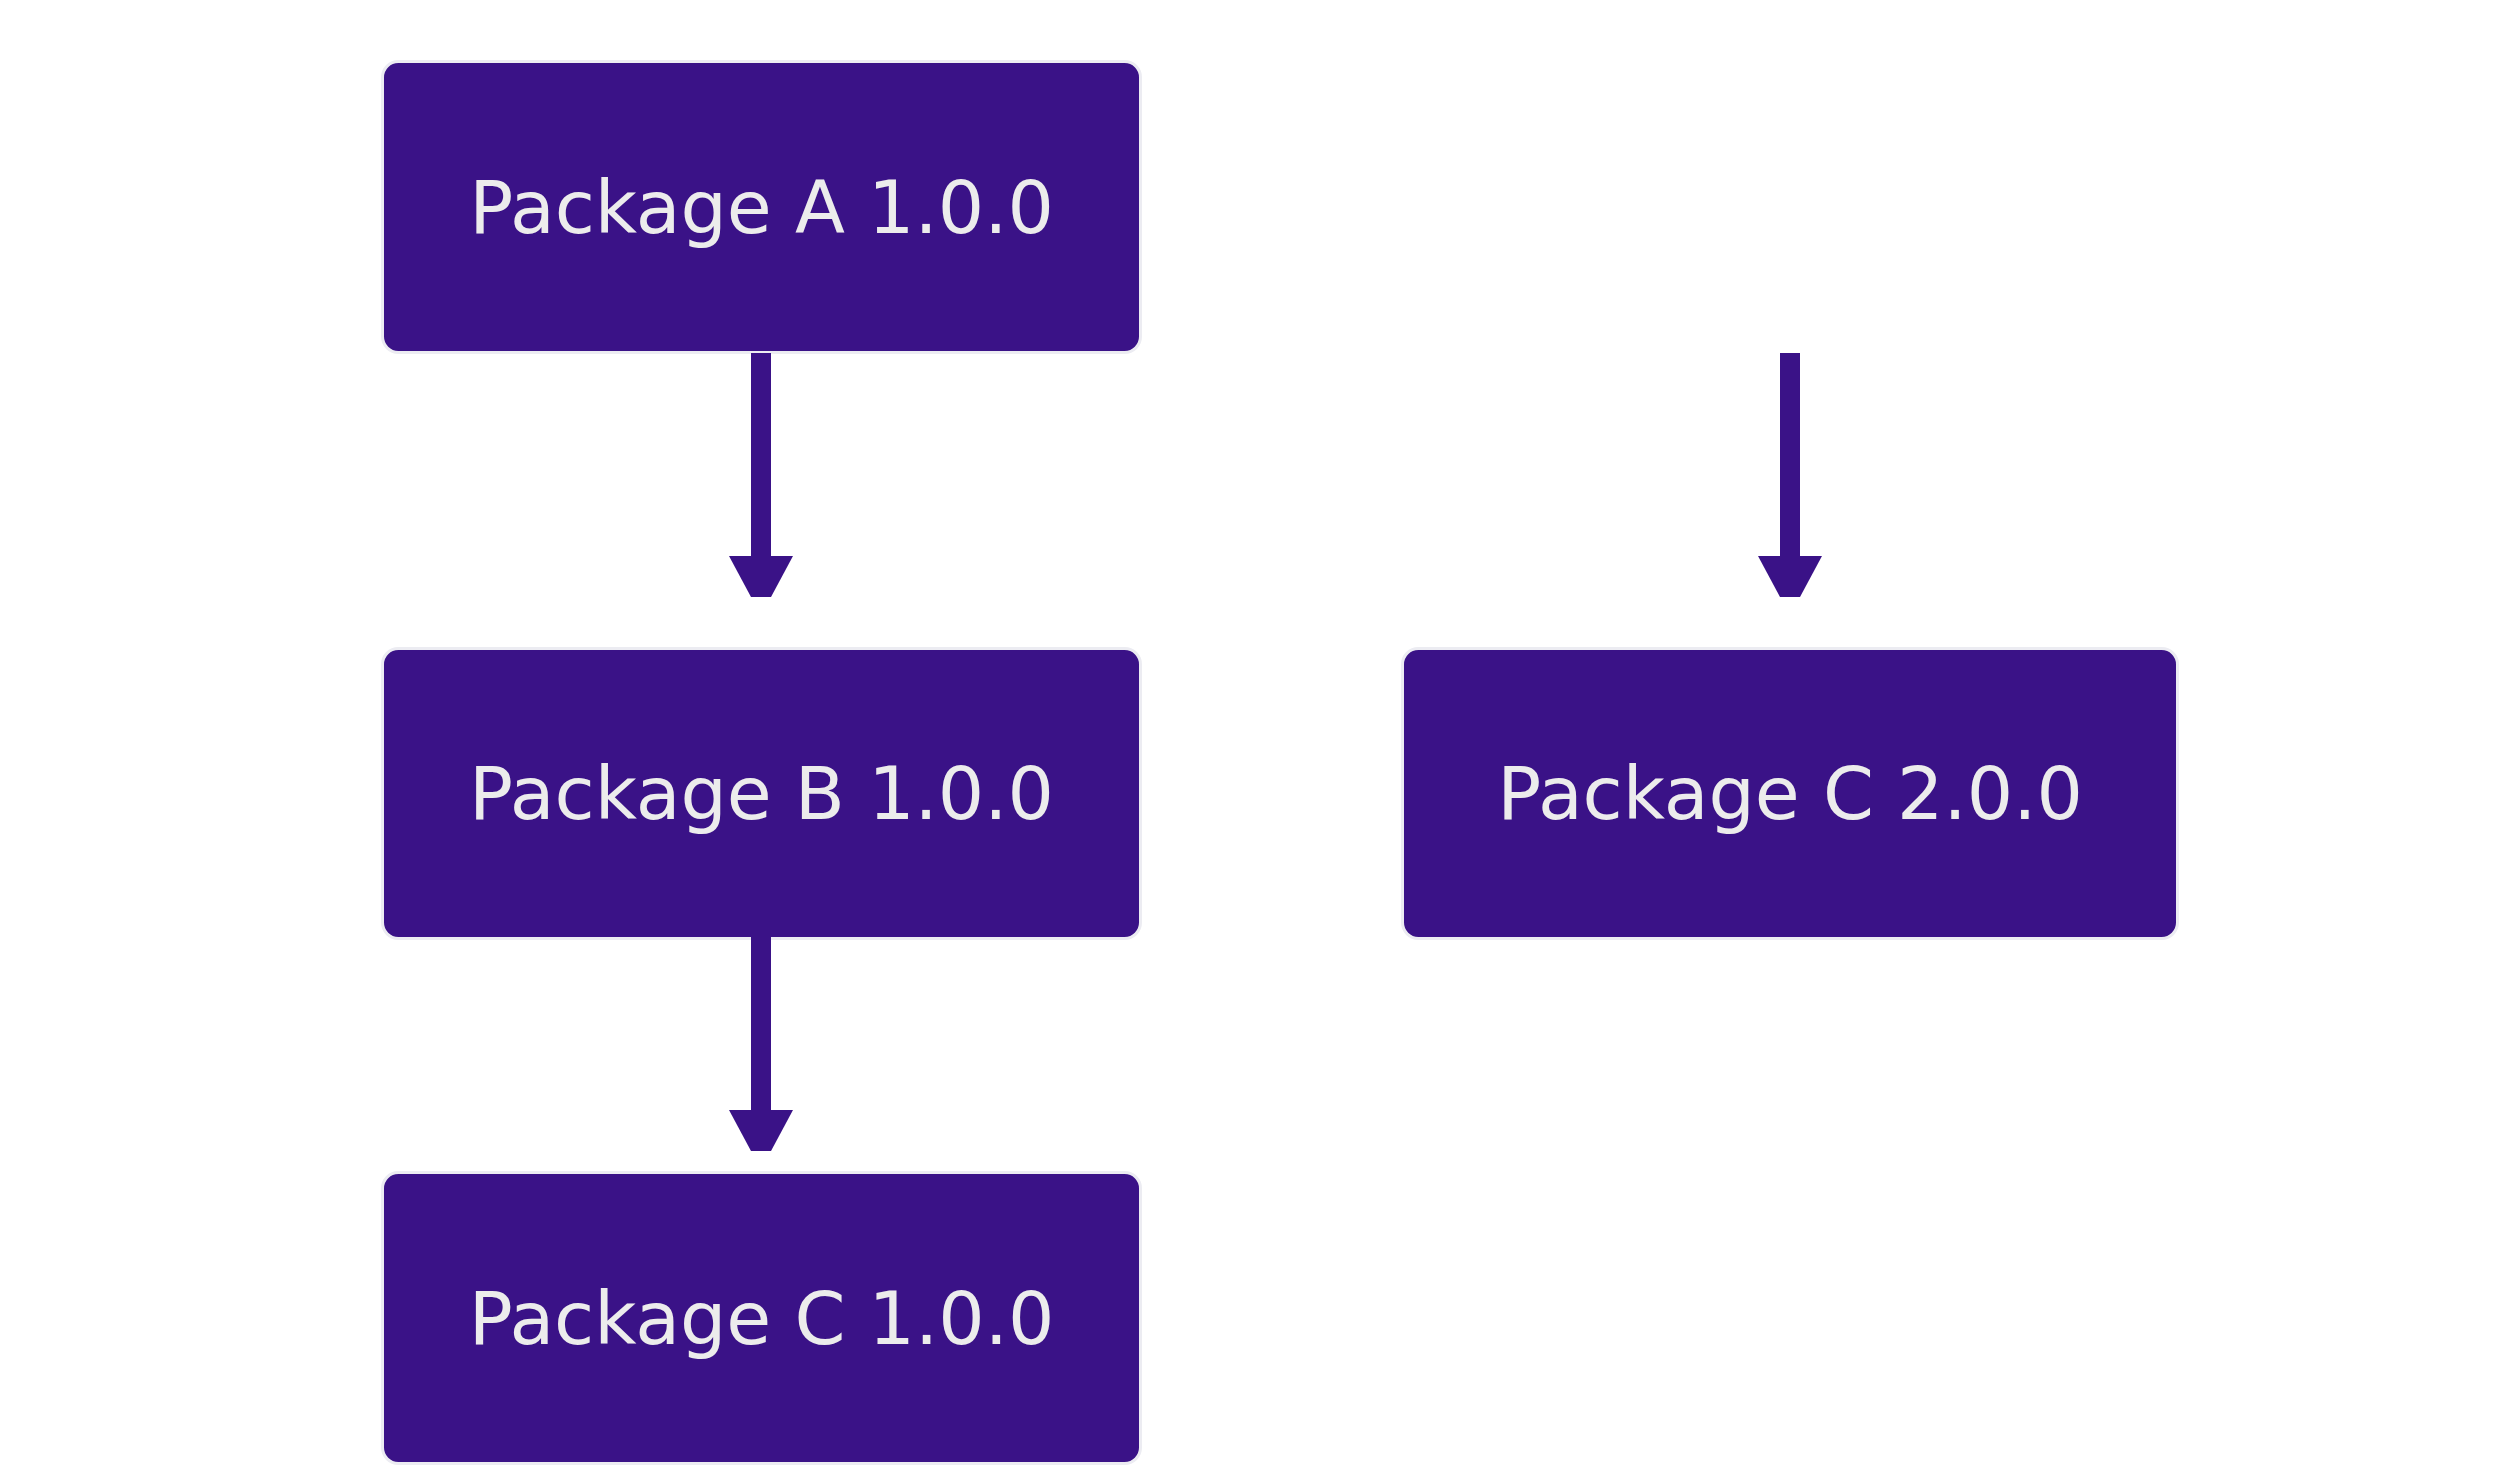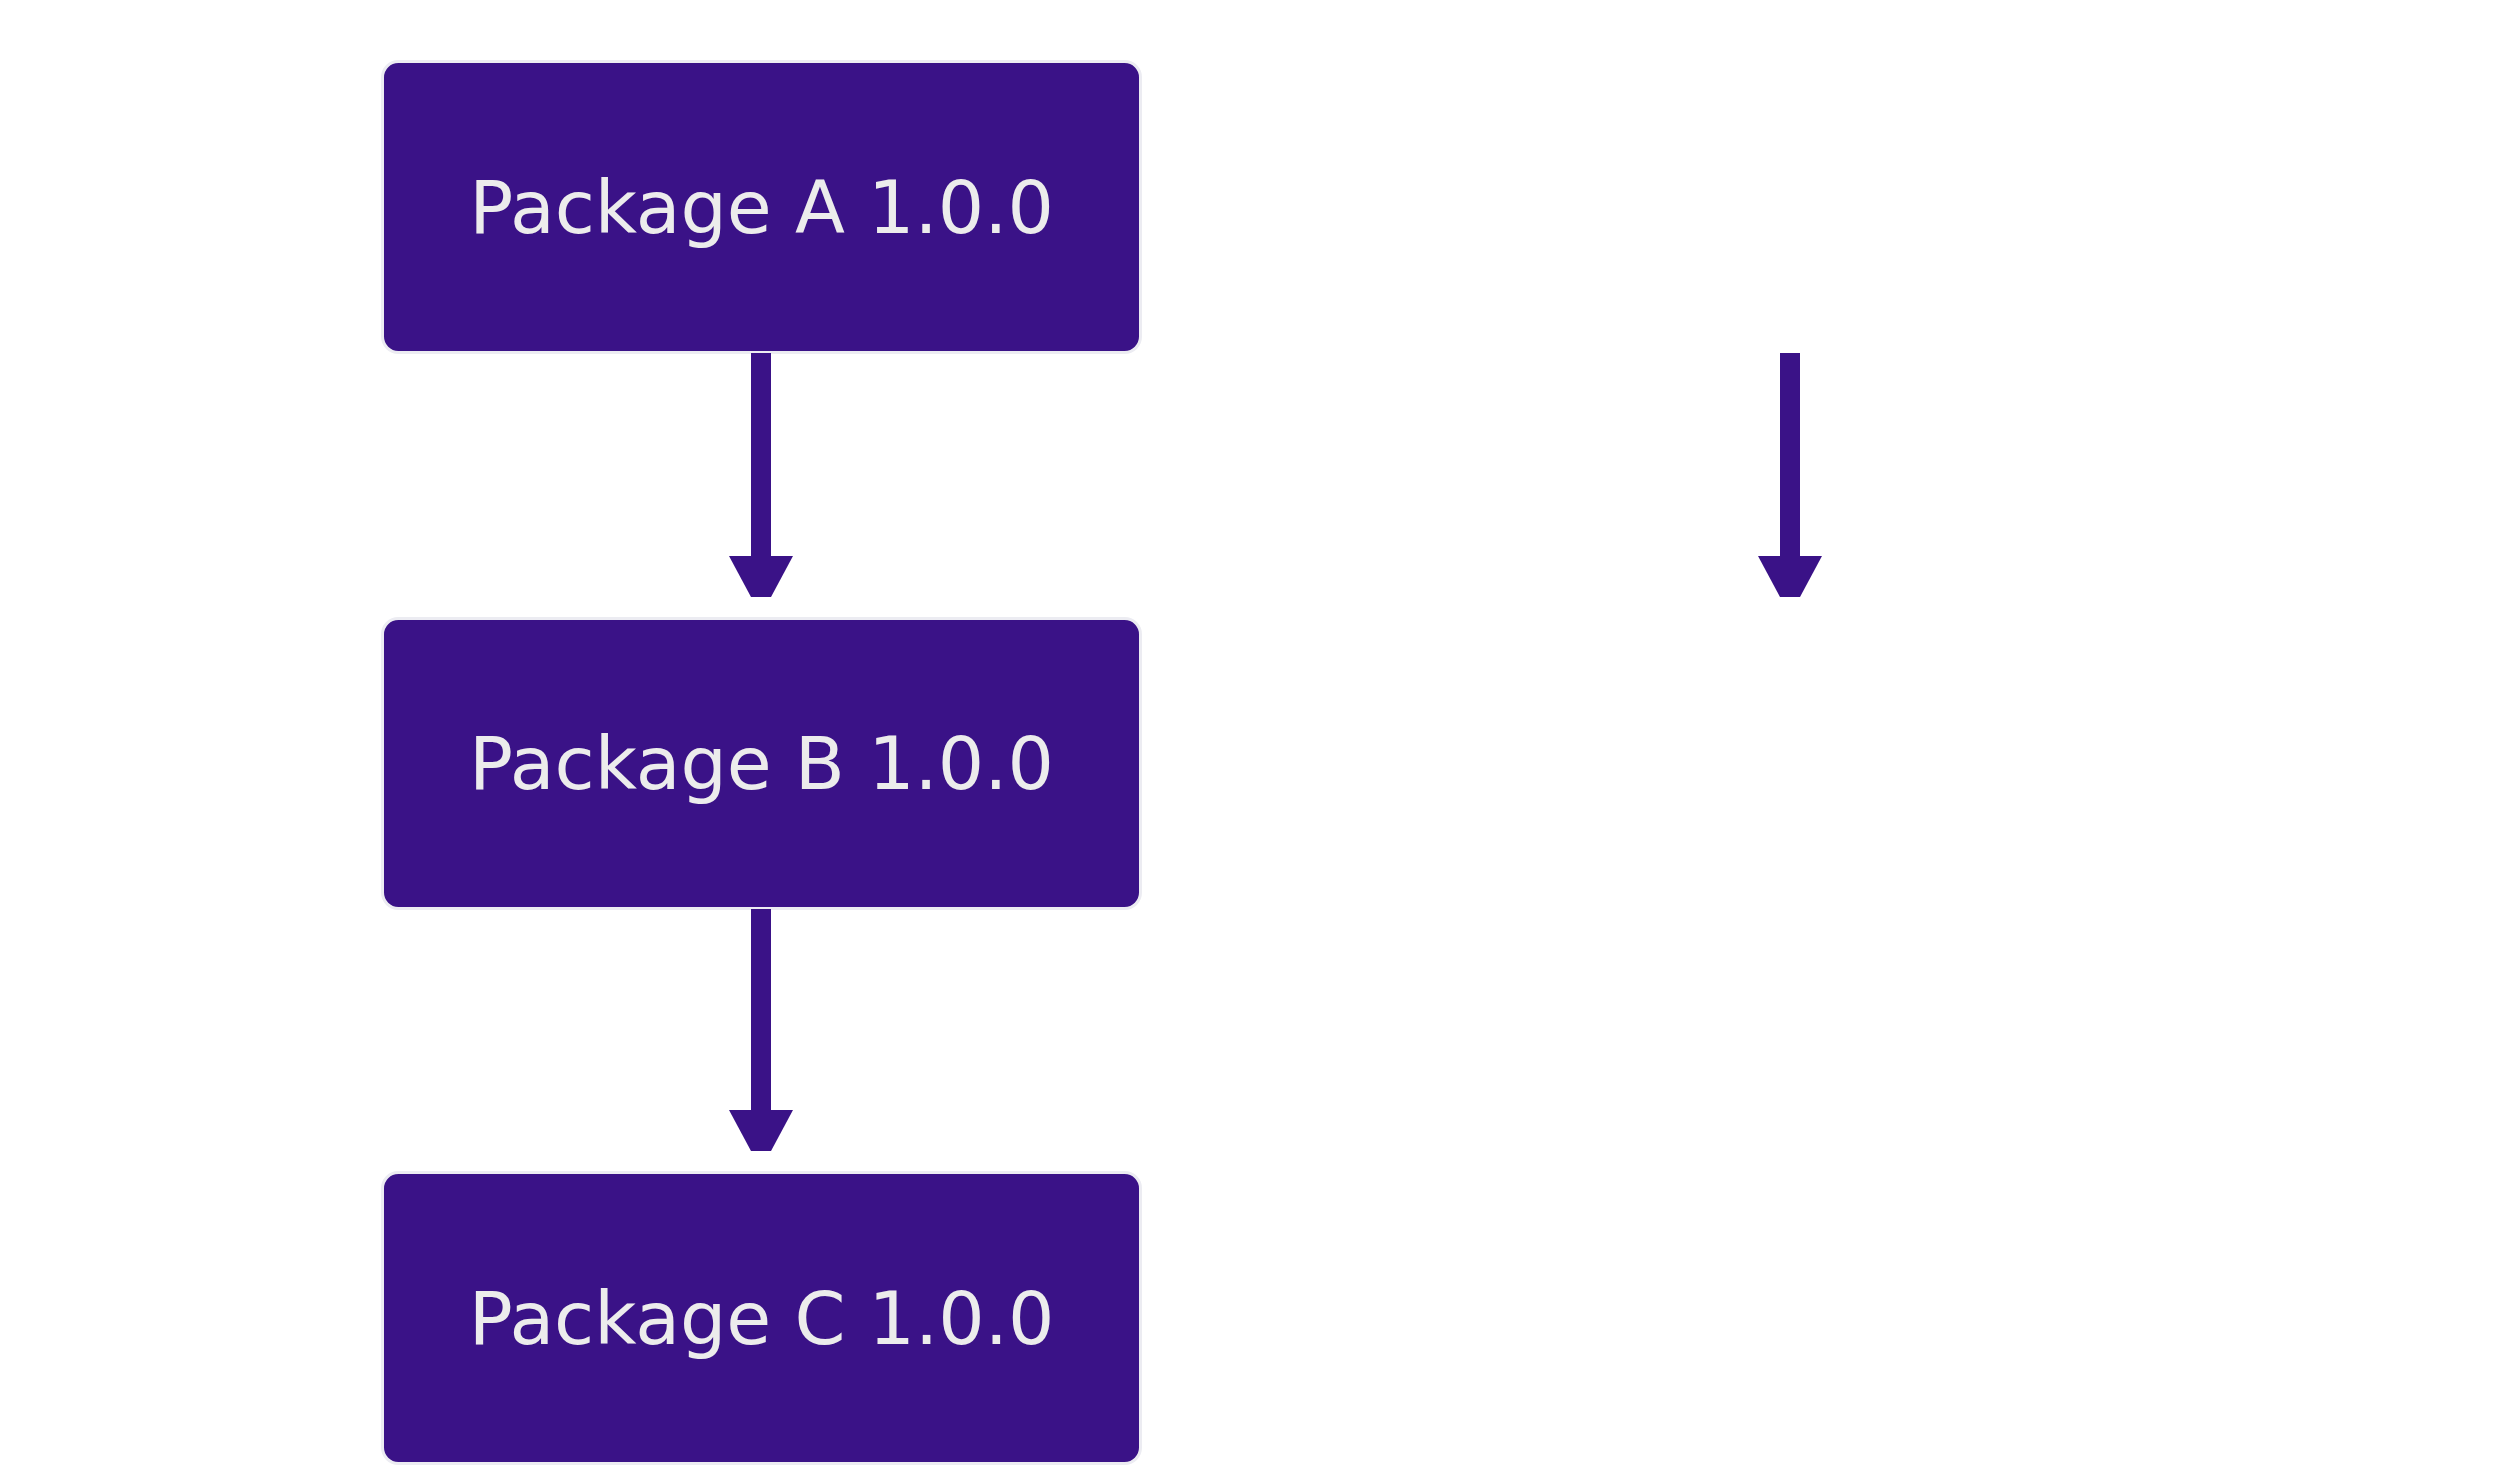--- a/index.html
+++ b/index.html
@@ -34,21 +34,21 @@
     color: var(--node-text);
     font-size: 73px;
     font-weight: 400;
     line-height: 1;
     white-space: nowrap;
     text-align: center;
   }
   .node.col-left  { left: 361px; width: 761px; }
   .node.col-right { left: 1381px; width: 778px; }
   .node.row-0 { top: 40px;   height: 294px; }
-  .node.row-1 { top: 597px;  height: 293px; }
+  .node.row-1 { top: 627px;  height: 293px; }
   .node.row-2 { top: 1151px; height: 294px; text-align: center; }
 
   .edge {
     position: absolute;
     width: 46px;
   }
   .edge .shaft {
     position: absolute;
     left: 50%;
     transform: translateX(-50%);
@@ -98,15 +98,18 @@
   <div class="node col-left row-2">
     <span>Package C 1.0.0</span>
   </div>
 
 
   <div class="edge e-b2-c2">
     <div class="shaft"></div>
     <div class="head"></div>
   </div>
 
+  <div class="node col-right row-1">
+    <span>Package C 2.0.0</span>
+  </div>
 
 </div>
 
 
 </body></html>

